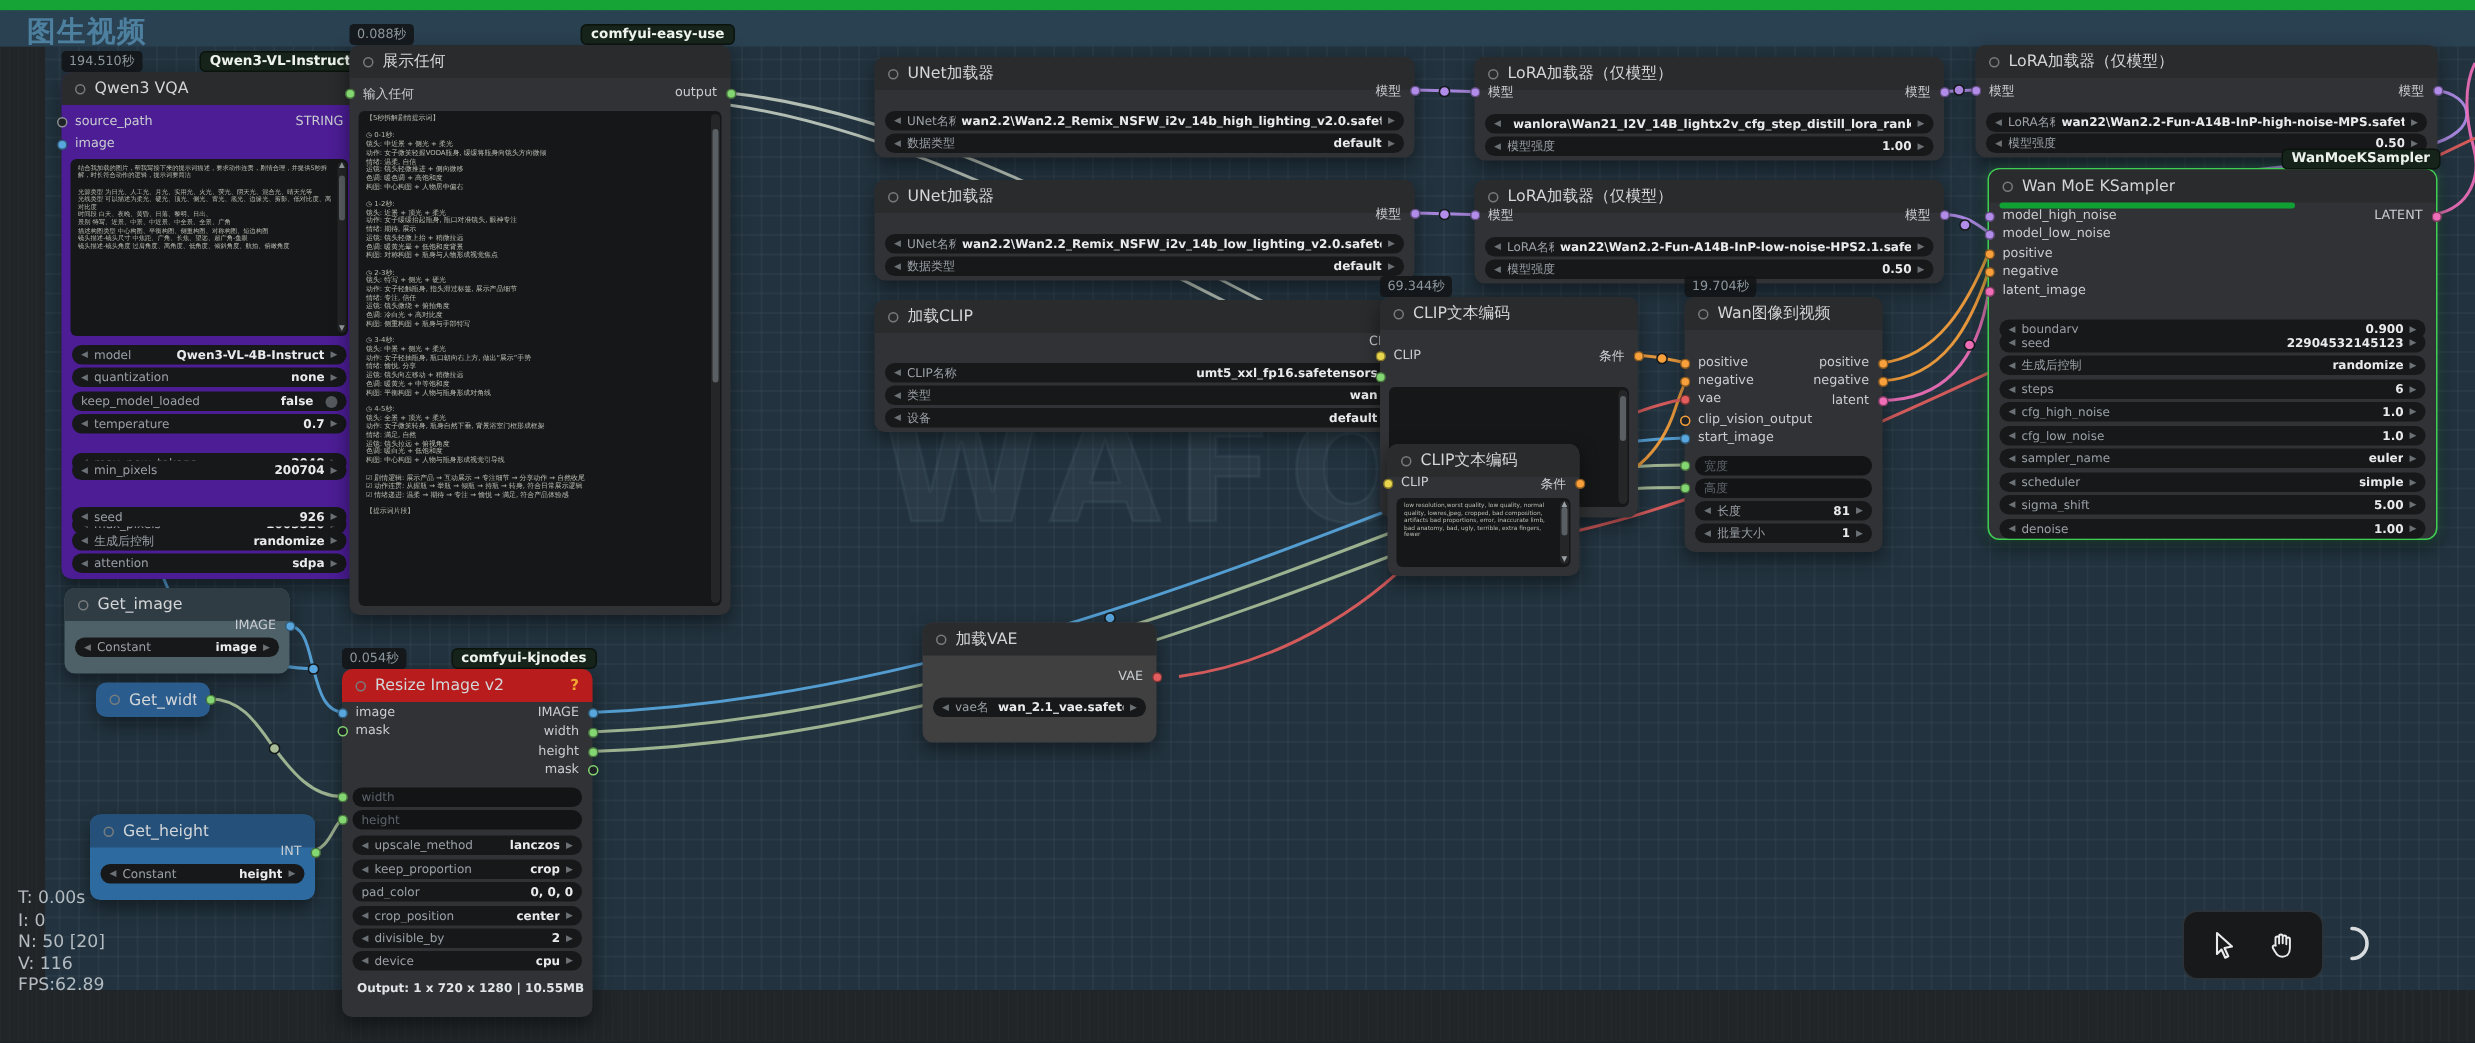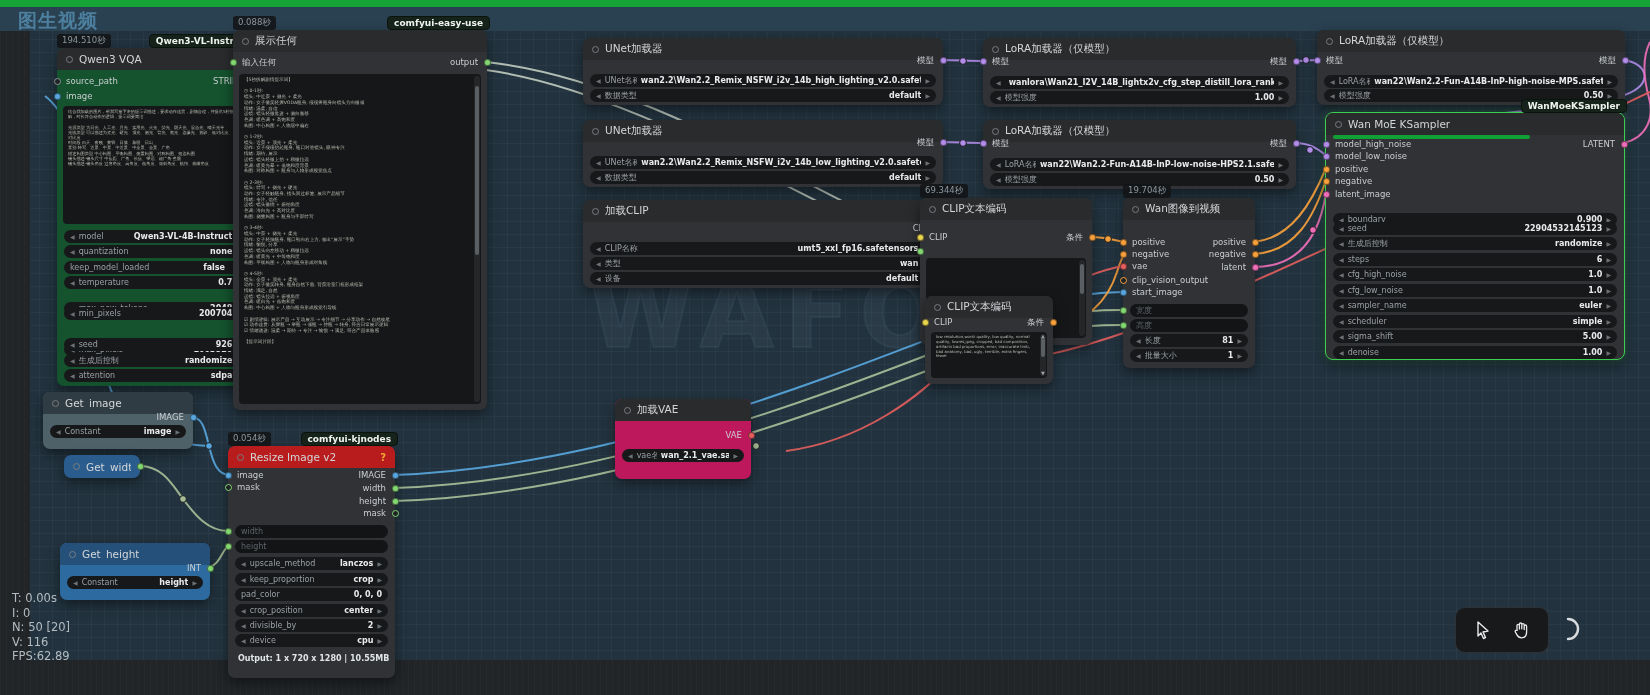--- a/index.html
+++ b/index.html
@@ -270,21 +270,21 @@
         <div class="plabel" style="right: 9px; top: 21px;">条件</div>
         <div class="ta" style="top: 36px; height: 46px;">
           <pre style="font-size: 3.9px; line-height: 4.836px;">low resolution,worst quality, low quality, normal quality, lowres,jpeg, cropped, bad composition, artifacts bad proportions, error, inaccurate limb, bad anatomy, bad, ugly, terrible, extra fingers, fewer</pre>
           <div class="sb">
             <div class="tri" style="top: 0px;">▲</div>
             <div class="tri" style="bottom: 0px;">▼</div>
             <div class="th" style="top: 10%; height: 45%;"></div>
           </div>
         </div>
       </div>
-      <div class="node" style="left: 57px; top: 48px; width: 197px; height: 338px; background: #14532d;">
+      <div class="node" style="left: 41px; top: 48px; width: 197px; height: 338px; background: #4c1d95;">
         <div class="tbadge">194.510秒</div>
         <div class="nbadge">Qwen3-VL-Instruct</div>
         <div class="nhead" style="background: rgb(42, 43, 45);">
           <div class="sdot"></div>
           <div class="ntitle">Qwen3 VQA</div>
         </div>
         <div class="port" style="left: -3.5px; top: 29.5px; background: rgb(32, 35, 38); border: 1.6px solid rgb(138, 144, 149);"></div>
         <div class="plabel" style="left: 9px; top: 28px;">source_path</div>
         <div class="port" style="left: -3.5px; top: 44.5px; background: rgb(88, 166, 221); border: 1px solid rgba(0, 0, 0, 0.45);"></div>
         <div class="plabel" style="left: 9px; top: 43px;">image</div>
@@ -522,21 +522,21 @@
           <span class="arr">▶</span>
         </div>
         <div class="widget" style="top: 188px;">
           <span class="arr">◀</span>
           <span class="wl">device</span>
           <span class="wv">cpu</span>
           <span class="arr">▶</span>
         </div>
         <div class="nfoot" style="top: 208px;">Output: 1 x 720 x 1280 | 10.55MB</div>
       </div>
-      <div class="node" style="left: 615px; top: 399px; width: 136px; height: 80px; background: #be185d;">
+      <div class="node" style="left: 615px; top: 415px; width: 156px; height: 80px; background: #404040;">
         <div class="nhead" style="background: rgb(42, 43, 45);">
           <div class="sdot"></div>
           <div class="ntitle">加载VAE</div>
         </div>
         <div class="port" style="right: -3.5px; top: 32.5px; background: rgb(226, 93, 93); border: 1px solid rgba(0, 0, 0, 0.45);"></div>
         <div class="plabel" style="right: 9px; top: 31px;">VAE</div>
         <div class="widget" style="top: 50px;">
           <span class="arr">◀</span>
           <span class="wl">vae名 …</span>
           <span class="wv">wan_2.1_vae.safetensors</span>

